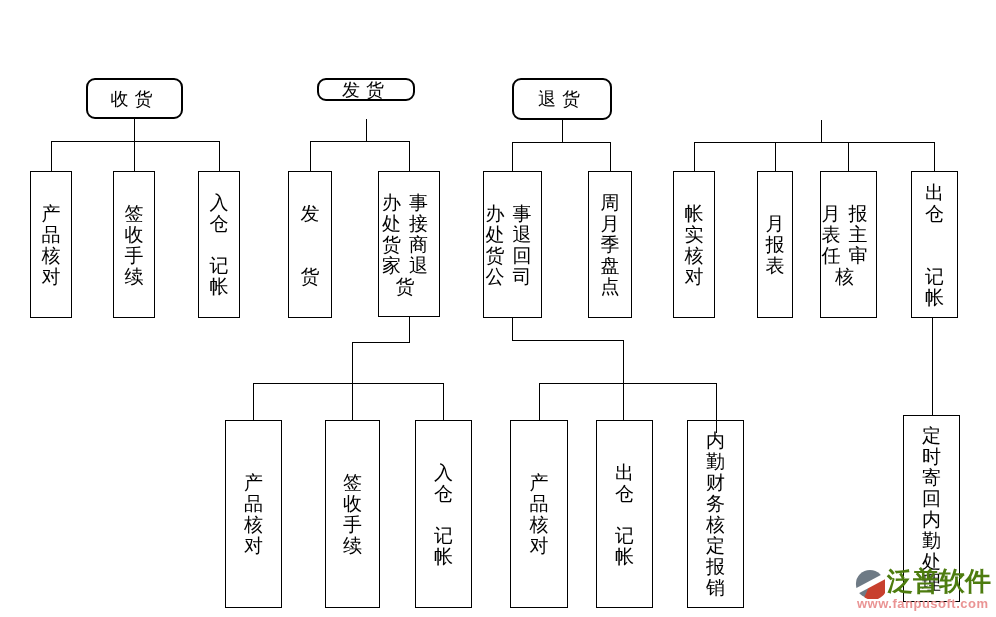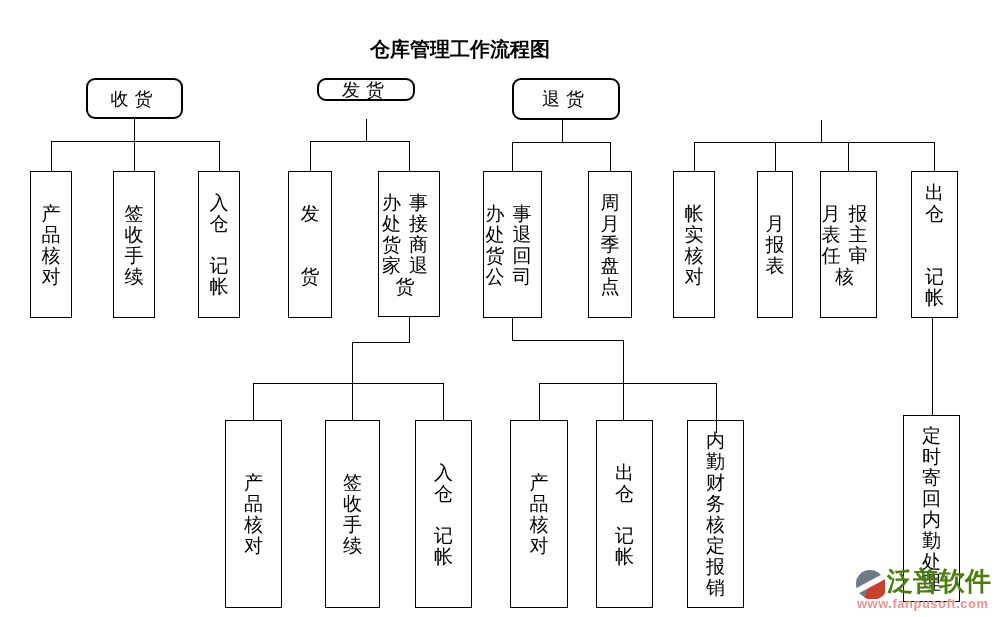--- a/index.html
+++ b/index.html
@@ -16,21 +16,20 @@
   .watermark{position:absolute;left:855px;top:567px;width:145px;height:50px;z-index:5;}
   .wm-logo{position:absolute;left:0;top:2px;}
   .wm-brand{position:absolute;left:32px;top:-3px;font-size:26px;font-weight:bold;}
   .wm-url{position:absolute;left:2px;top:29px;font-size:13px;font-weight:bold;letter-spacing:0.5px;}
 </style>
 </head>
 <body>
 
 <div class="canvas">
 
-  <div class="title">仓库管理工作流程图</div>
 
   <div class="line" style="left:134px;top:119px;width:1px;height:22px"></div>
   <div class="line" style="left:51px;top:141px;width:169px;height:1px"></div>
   <div class="line" style="left:51px;top:141px;width:1px;height:30px"></div>
   <div class="line" style="left:134px;top:141px;width:1px;height:30px"></div>
   <div class="line" style="left:219px;top:141px;width:1px;height:30px"></div>
 
   <div class="line" style="left:366px;top:119px;width:1px;height:22px"></div>
   <div class="line" style="left:310px;top:141px;width:100px;height:1px"></div>
   <div class="line" style="left:310px;top:141px;width:1px;height:30px"></div>
@@ -61,21 +60,21 @@
   <div class="line" style="left:623px;top:340px;width:1px;height:43px"></div>
   <div class="line" style="left:539px;top:383px;width:178px;height:1px"></div>
   <div class="line" style="left:539px;top:383px;width:1px;height:37px"></div>
   <div class="line" style="left:623px;top:383px;width:1px;height:37px"></div>
   <div class="line" style="left:716px;top:383px;width:1px;height:50px"></div>
 
   <div class="line" style="left:932px;top:318px;width:1px;height:97px"></div>
 
   <div class="box hbox" style="left:86px;top:78px;width:97px;height:41px">收货</div>
   <div class="box hbox" style="left:317px;top:78px;width:98px;height:23px">发货</div>
-  <div class="box hbox" style="left:512px;top:78px;width:108px;height:42px">退货</div>
+  <div class="box hbox" style="left:512px;top:78px;width:100px;height:42px">退货</div>
 
   <div class="box vbox" style="left:30px;top:171px;width:42px;height:147px">产
 品
 核
 对</div>
   <div class="box vbox" style="left:113px;top:171px;width:42px;height:147px">签
 收
 手
 续</div>
   <div class="box vbox" style="left:198px;top:171px;width:42px;height:147px">入

